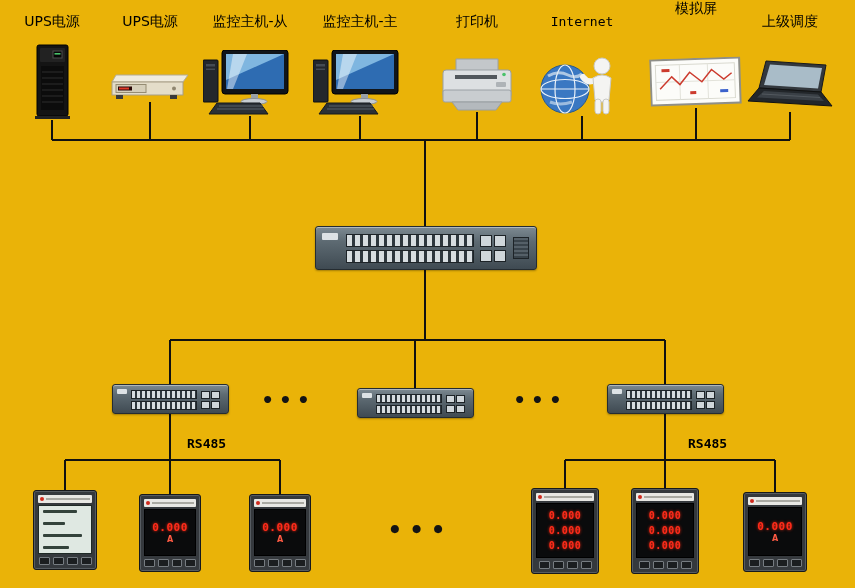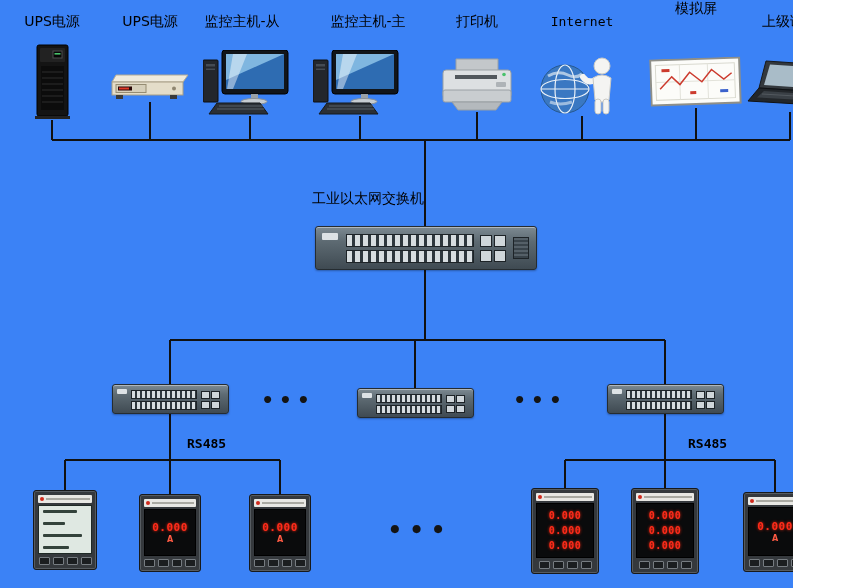--- a/index.html
+++ b/index.html
@@ -1,17 +1,17 @@
 <!DOCTYPE html>
 <html><head>
 <meta charset="utf-8">
 <style>
   html,body { margin:0; padding:0; background:#fff; }
   .canvas {
-    position:relative; width:793px; height:588px; background:#3b82f6;
+    position:relative; width:855px; height:588px; background:#eab308;
     font-family:"DejaVu Sans","Liberation Sans",sans-serif; overflow:hidden;
   }
   .wires { position:absolute; left:0; top:0; }
 
   .dev-label {
     position:absolute; transform:translateX(-50%);
     font-size:14px; color:#000; white-space:nowrap;
   }
   .mono { font-family:"DejaVu Sans Mono","Liberation Mono",monospace; font-size:13px; }
   .switch-label {
@@ -84,22 +84,22 @@
              M52 140 H790
              M425 140 V226 M425 268 V340
              M170 340 H665
              M170 340 V384 M415 340 V388 M665 340 V384
              M170 412 V460 M65 460 H280 M65 460 V490 M170 460 V494 M280 460 V494
              M665 412 V460 M565 460 H775 M565 460 V488 M665 460 V488 M775 460 V492" fill="none" stroke="#111111" stroke-width="2"></path>
   </svg>
 
   <div class="dev-label" style="left:52px;top:13px">UPS电源</div>
   <div class="dev-label" style="left:150px;top:13px">UPS电源</div>
-  <div class="dev-label" style="left:242px;top:13px">监控主机-从</div>
-  <div class="dev-label" style="left:368px;top:13px">监控主机-主</div>
+  <div class="dev-label" style="left:250px;top:13px">监控主机-从</div>
+  <div class="dev-label" style="left:360px;top:13px">监控主机-主</div>
   <div class="dev-label" style="left:477px;top:13px">打印机</div>
   <div class="dev-label mono" style="left:582px;top:14px">Internet</div>
   <div class="dev-label" style="left:696px;top:0">模拟屏</div>
   <div class="dev-label" style="left:790px;top:13px">上级调度</div>
 
   <div class="device" style="left:28px;top:44px">
     <svg width="48" height="76" viewBox="0 0 48 76">
       <rect x="9" y="1" width="31" height="71" rx="2" fill="#141414" stroke="#000"></rect>
       <rect x="12" y="4" width="25" height="14" rx="1" fill="#222222"></rect>
       <rect x="25" y="7" width="9" height="7" fill="#060606" stroke="#4d4d4d"></rect>
@@ -209,21 +209,20 @@
   <div class="device" style="left:746px;top:60px">
     <svg width="88" height="52" viewBox="0 0 88 52">
       <polygon points="20,1 80,5 75,32 13,28" fill="#33383d" stroke="#17191c"></polygon>
       <polygon points="24,4.5 76,8 72,28.5 18,25" fill="#a9bcc8"></polygon>
       <polygon points="13,28 75,32 86,46 2,41" fill="#22262a" stroke="#101214"></polygon>
       <polygon points="18,31 72,34.5 78,41 11,37.5" fill="#3a4046"></polygon>
       <line x1="16" y1="34" x2="74" y2="37.5" stroke="#53595f" stroke-width="1"></line>
     </svg>
   </div>
 
-  <div class="switch-label">工业以太网交换机</div>
 
   <div class="switch" style="left:315px;top:226px;width:220px;height:42px">
     <i class="sw-brand"></i>
     <i class="sw-ports" style="left:30px;top:7px;width:126px;height:11px"></i>
     <i class="sw-ports" style="left:30px;top:23px;width:126px;height:11px"></i>
     <i class="sw-up" style="left:164px;top:8px"></i>
     <i class="sw-up" style="left:178px;top:8px"></i>
     <i class="sw-up" style="left:164px;top:23px"></i>
     <i class="sw-up" style="left:178px;top:23px"></i>
     <i class="sw-vent" style="left:197px;top:10px"></i>

